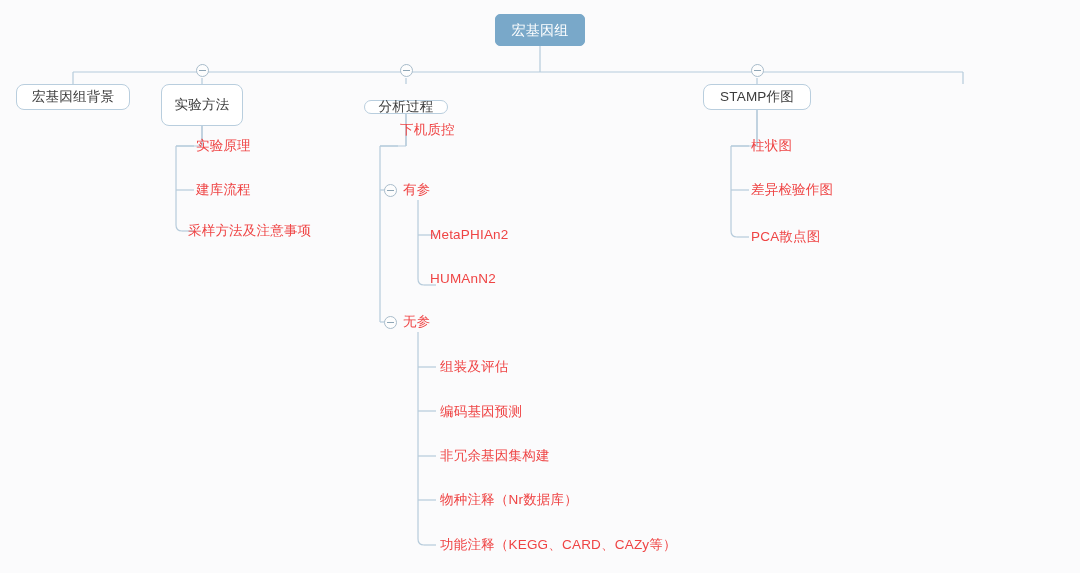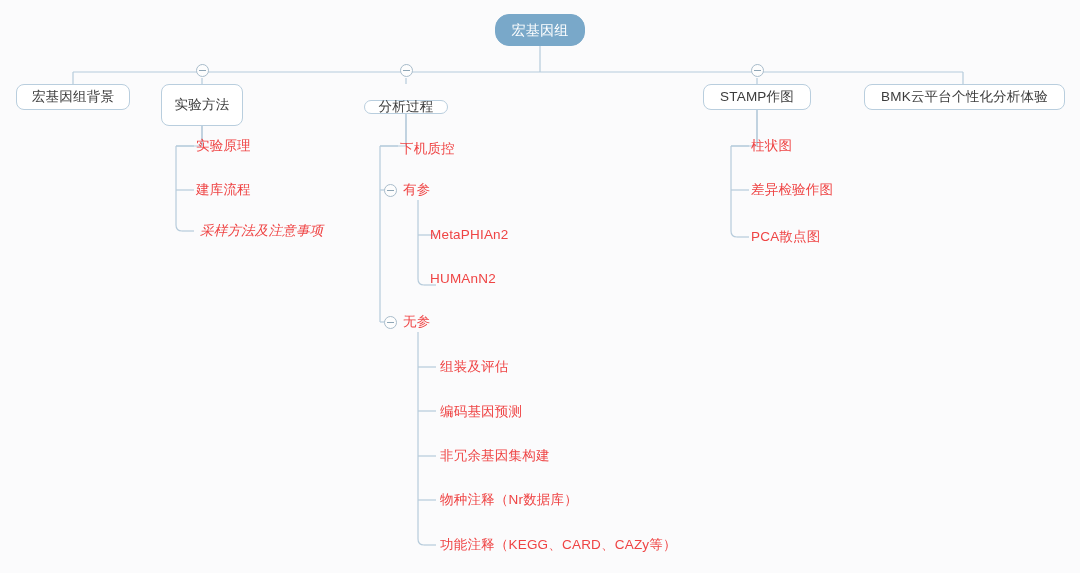--- a/index.html
+++ b/index.html
@@ -37,21 +37,21 @@
     line-height: 1;
     display: flex;
     align-items: center;
     justify-content: center;
     white-space: nowrap;
     letter-spacing: 0.2px;
   }
   .node-box.root {
     background: #79a8c9;
     border: 1px solid #79a8c9;
-    border-radius: 14px;
+    border-radius: 5px;
     color: #ffffff;
     font-size: 14px;
   }
   .leaf-label {
     position: absolute;
     color: #ef4444;
     font-size: 13.5px;
     line-height: 1;
     white-space: nowrap;
     letter-spacing: 0.2px;
@@ -150,29 +150,26 @@
   <div class="node-box" style="left:364px; top:100px; width:84px; height:14px;">
     <span>分析过程</span>
   </div>
   <div class="toggle" style="left:400px; top:64px;"></div>
 
   <div class="node-box" style="left:703px; top:84px; width:108px; height:26px;">
     <span>STAMP作图</span>
   </div>
   <div class="toggle" style="left:751px; top:64px;"></div>
 
-  <div class="node-box" style="left:864px; top:84px; width:201px; height:26px;">
-    <span>BMK云平台个性化分析体验</span>
-  </div>
 
   <div class="leaf-label" style="left:196px; top:139px;">实验原理</div>
   <div class="leaf-label" style="left:196px; top:183px;">建库流程</div>
-  <div class="leaf-label" style="left:200px; top:224px;font-style:italic;">采样方法及注意事项</div>
+  <div class="leaf-label" style="left:188px; top:224px;">采样方法及注意事项</div>
 
-  <div class="leaf-label" style="left:400px; top:142px;">下机质控</div>
+  <div class="leaf-label" style="left:400px; top:123px;">下机质控</div>
 
   <div class="toggle" style="left:384px; top:184px;"></div>
   <div class="leaf-label branch" style="left:403px; top:183px;">有参</div>
 
   <div class="toggle" style="left:384px; top:316px;"></div>
   <div class="leaf-label branch" style="left:403px; top:315px;">无参</div>
 
   <div class="leaf-label" style="left:430px; top:228px;">MetaPHIAn2</div>
   <div class="leaf-label" style="left:430px; top:272px;">HUMAnN2</div>
 

